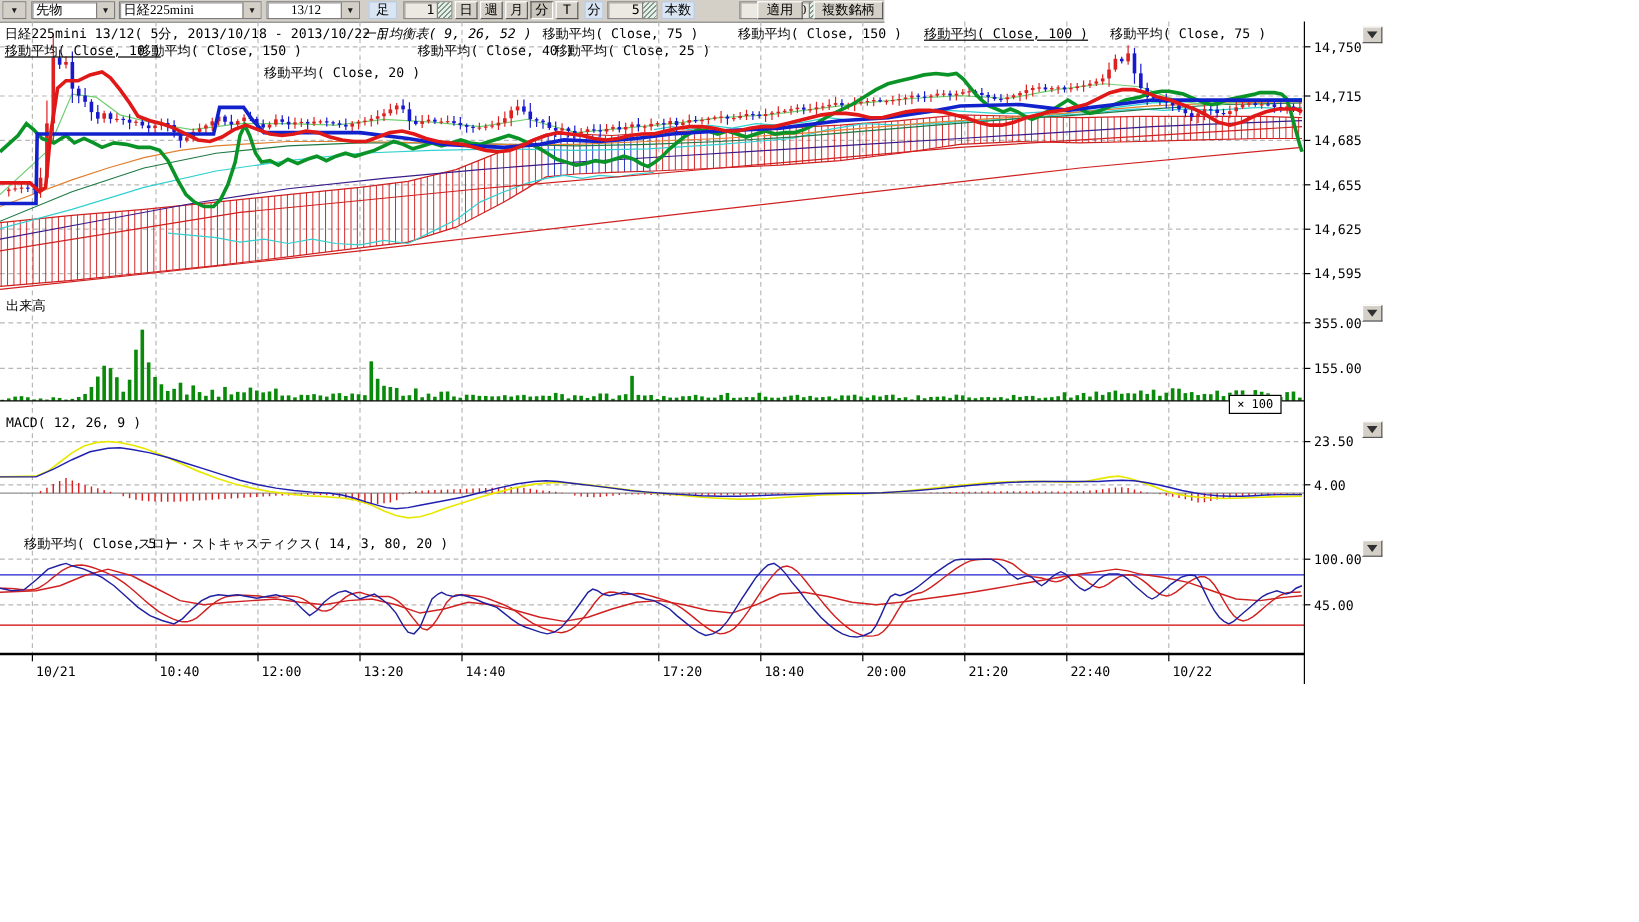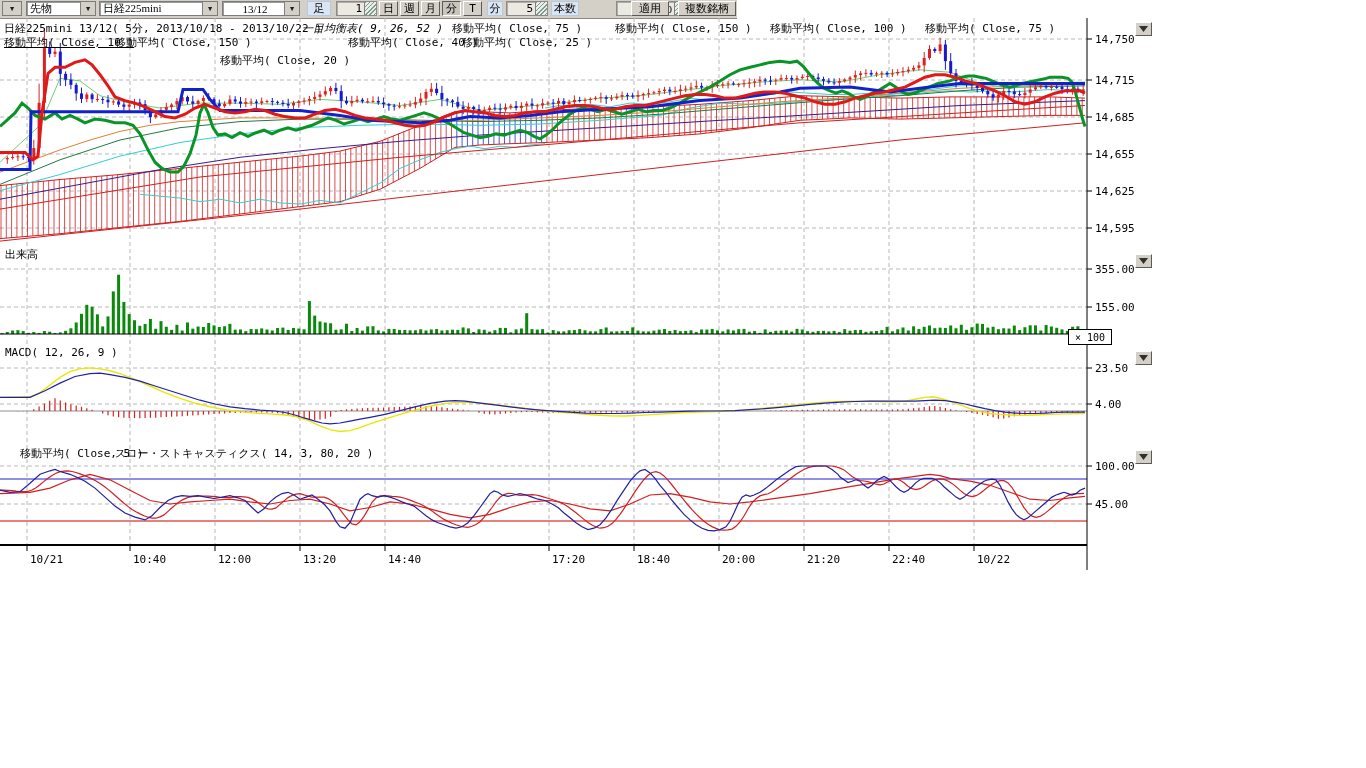--- a/index.html
+++ b/index.html
@@ -18,21 +18,21 @@
   .spin .val{flex:1;text-align:right;padding-right:2px;}
   .spin .hatch{width:11px;height:13px;border-left:1px solid #808080;
                background:repeating-linear-gradient(135deg,#7f9a8a 0 1px,#e8efe8 1px 3px);}
   .btn{background:#d4d0c8;border-top:1px solid #fff;border-left:1px solid #fff;
        border-right:1px solid #5a5a5a;border-bottom:1px solid #5a5a5a;
        display:flex;align-items:center;justify-content:center;cursor:default;}
   .btn.pressed{background:#c9c5bb;border-top:1px solid #5a5a5a;border-left:1px solid #5a5a5a;
        border-right:1px solid #fff;border-bottom:1px solid #fff;}
   
   .hdr{position:absolute;white-space:nowrap;color:#000;}
-  .x100{position:absolute;left:1068px;top:329px;width:42px;height:14px;border:1px solid #000;background:#fff;
+  .x100{position:absolute;left:1024px;top:329px;width:42px;height:14px;border:1px solid #000;background:#fff;
         display:flex;align-items:center;justify-content:center;font-size:10px;}
   .axarr{position:absolute;left:1135px;width:15px;height:12px;background:#d4d0c8;
          border-top:1px solid #fff;border-left:1px solid #fff;border-right:1px solid #5a5a5a;border-bottom:1px solid #5a5a5a;
          display:flex;align-items:center;justify-content:center;}
   .axarr svg{display:block;}
   svg text{font-family:"DejaVu Sans Mono","DejaVu Sans",monospace,sans-serif;}
 </style>
 </head>
 <body>
 
@@ -1201,21 +1201,21 @@
       <text x="892" y="563" font-size="11" fill="#000000">22:40</text>
       <line x1="974" y1="545" x2="974" y2="551" stroke="#000000"></line>
       <text x="977" y="563" font-size="11" fill="#000000">10/22</text>
     </svg>
 
   <div id="hdr-line1">
       <div class="hdr" style="left: 4px; top: 21px;">日経225mini 13/12( 5分, 2013/10/18 - 2013/10/22 )</div>
       <div class="hdr" style="left: 302px; top: 21px; font-style: italic;">一目均衡表( 9, 26, 52 )</div>
       <div class="hdr" style="left: 452px; top: 21px;">移動平均( Close, 75 )</div>
       <div class="hdr" style="left: 615px; top: 21px;">移動平均( Close, 150 )</div>
-      <div class="hdr" style="left: 770px; top: 21px;">移動平均( Close, 100 )</div>
+      <div class="hdr" style="left: 770px; top: 21px; text-decoration: underline;">移動平均( Close, 100 )</div>
       <div class="hdr" style="left: 925px; top: 21px;">移動平均( Close, 75 )</div>
     </div>
   <div id="hdr-line2">
       <div class="hdr" style="left: 4px; top: 35px; text-decoration: underline;">移動平均( Close, 10 )</div>
       <div class="hdr" style="left: 115px; top: 35px;">移動平均( Close, 150 )</div>
       <div class="hdr" style="left: 220px; top: 35px; margin-top: 18px;">移動平均( Close, 20 )</div>
       <div class="hdr" style="left: 348px; top: 35px;">移動平均( Close, 40 )</div>
       <div class="hdr" style="left: 462px; top: 35px;">移動平均( Close, 25 )</div>
     </div>
   <div class="hdr" style="left:5px;top:247px;">出来高</div>

